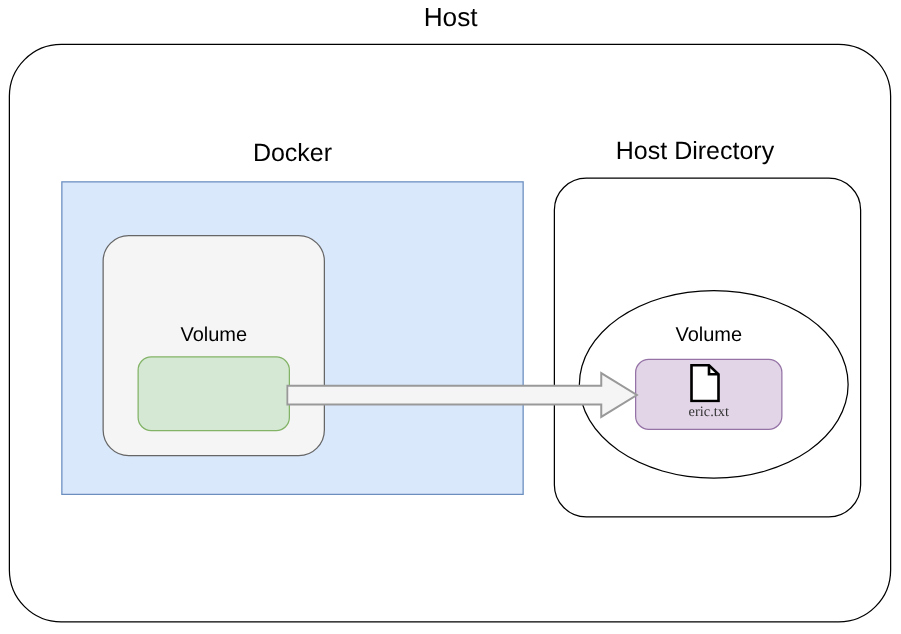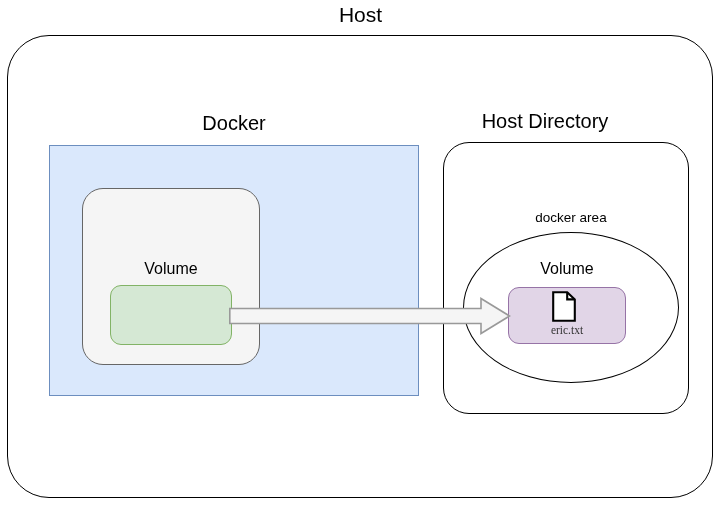--- a/index.html
+++ b/index.html
@@ -103,21 +103,21 @@
     left: 443px;
     top: 142px;
     width: 246px;
     height: 272px;
     border: 1.5px solid #000000;
     border-radius: 26px;
     background: transparent;
     box-sizing: border-box;
   }
   .hostdir-title {
-    left: 422px;
+    left: 433px;
     top: 111px;
     width: 246px;
     font-size: 20px;
   }
   
   .area-ellipse {
     position: absolute;
     left: 463px;
     top: 232px;
     width: 216px;
@@ -192,21 +192,20 @@
   <div class="container-box"></div>
 
   <div class="lbl vol-green-title">Volume</div>
 
   <div class="vol-green"></div>
 
   <div class="lbl hostdir-title">Host Directory</div>
 
   <div class="hostdir-box"></div>
 
-  <div class="lbl area-title">docker area</div>
 
   <div class="area-ellipse"></div>
 
   <div class="lbl vol-purple-title">Volume</div>
 
   <div class="vol-purple"></div>
 
   <svg class="file-icon" viewBox="0 0 24 31">
     <path d="M1.2 1.2 H15.2 L22.8 8.4 V29.8 H1.2 Z" fill="#ffffff" stroke="#000000" stroke-width="2.1" stroke-linejoin="miter"></path>
     <path d="M15.2 1.2 V8.4 H22.8" fill="none" stroke="#000000" stroke-width="2.1" stroke-linejoin="miter"></path>

